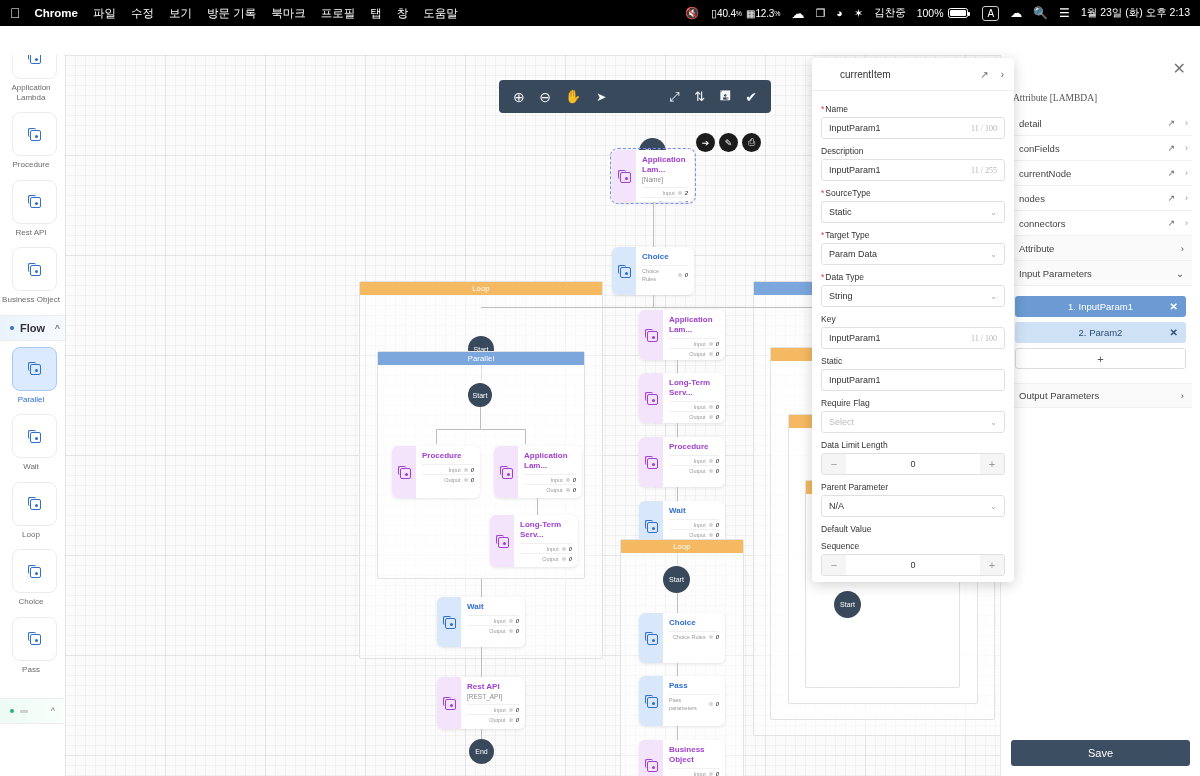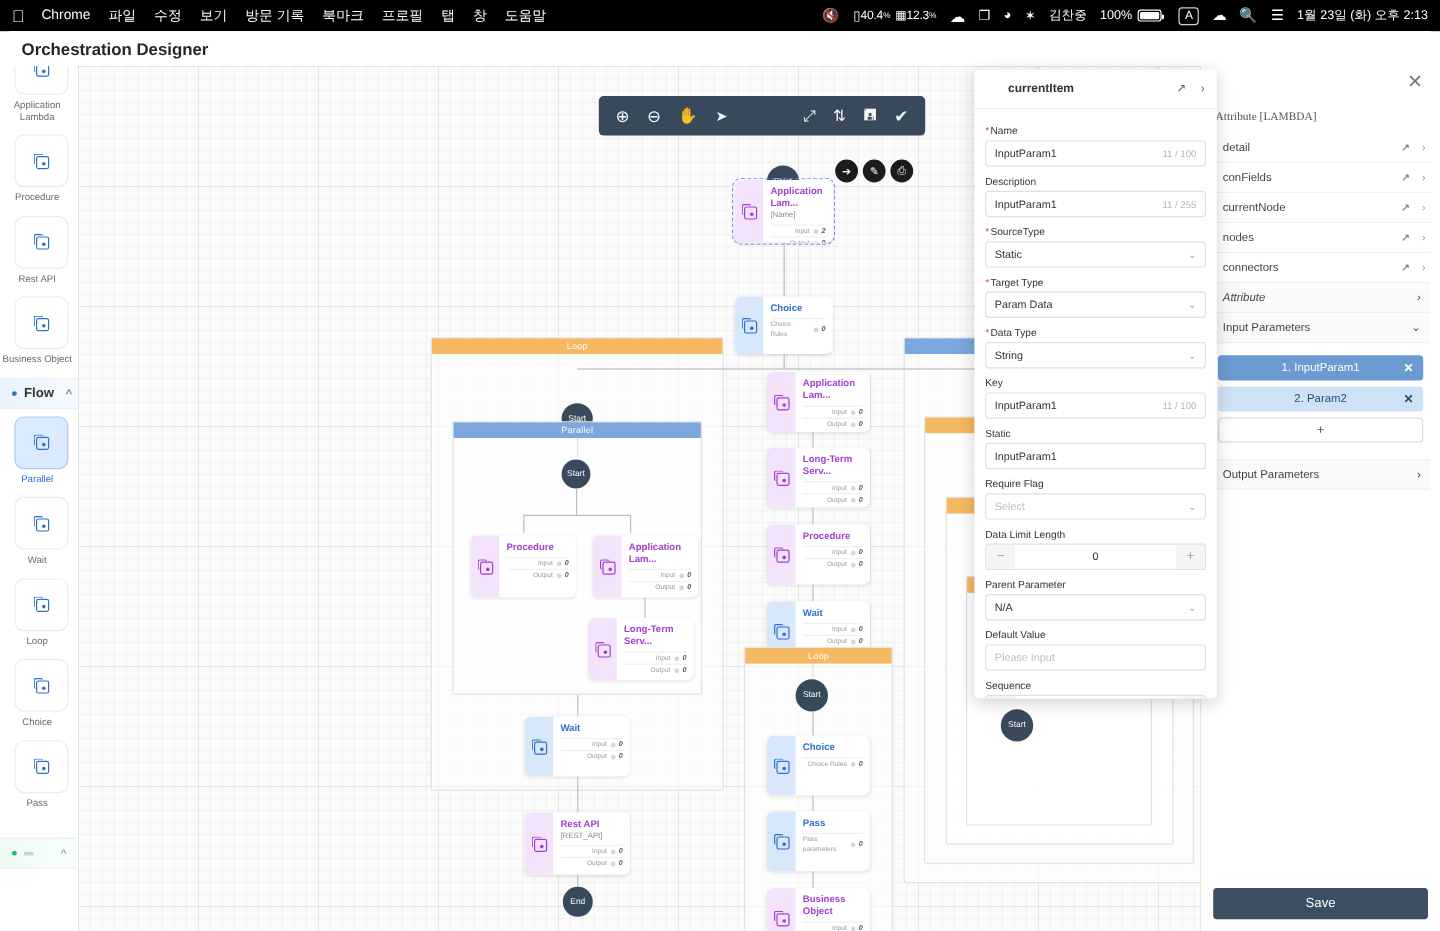--- a/index.html
+++ b/index.html
@@ -14,21 +14,21 @@
 
   
   #menubar {
     position: absolute; top: 0; left: 0; width: 1200px; height: 26px;
     background: #000; color: #fff;
     display: flex; align-items: center; padding: 0 10px;
     font-size: 11.5px;
   }
   #menubar .apple { font-size: 14px; margin-right: 14px; line-height: 1; }
   #menubar .mi { margin-right: 15px; white-space: nowrap; }
-  #menubar .mi.bold { font-weight: normal; }
+  #menubar .mi.bold { font-weight: bold; }
   #menubar .spacer { flex: 1; }
   #menubar .ri { margin-left: 11px; display: flex; align-items: center; white-space: nowrap; }
   #menubar .ri.small { font-size: 10.5px; text-align: right; }
   .sysnum { font-size: 10px; letter-spacing: -0.2px; }
   .pct-sup { font-size: 7px; vertical-align: super; }
   .boxA {
     border: 1px solid #cfcfcf; border-radius: 3px; padding: 0px 4px;
     font-size: 10px; line-height: 13px;
   }
   .batt {
@@ -225,32 +225,32 @@
   #popup {
     position: absolute; left: 812px; top: 32px; width: 202px; height: 524px;
     background: #fff; border-radius: 4px;
     box-shadow: 0 3px 14px rgba(0,0,0,0.18); z-index: 40;
     overflow: hidden;
   }
   #pp-head {
     height: 33px; display: flex; align-items: center; padding: 0 10px;
     border-bottom: 1px solid #eee;
   }
-  #pp-head .t { font-size: 10px; color: #333; margin-left: 18px; font-weight: bold; }
+  #pp-head .t { font-size: 10px; color: #333; margin-left: 18px; }
   #pp-head .sp { flex: 1; }
   #pp-head .ic { font-size: 10px; color: #666; margin-left: 12px; cursor: pointer; }
   #pp-body { padding: 6px 9px 10px; }
   .f-lbl { font-size: 8.5px; color: #333; margin: 7px 0 3px; }
   .f-lbl .req { color: #e4393c; margin-right: 1px; }
   .f-in {
     height: 22px; border: 1px solid #e0e0e0; border-radius: 3px;
     display: flex; align-items: center; padding: 0 7px; font-size: 9px; color: #333;
     background: #fff;
   }
-  .f-in .cnt { margin-left: auto; font-size: 8px; color: #b5b5b5; }
+  .f-in .cnt { margin-left: auto; font-size: 8px; color: #b5b5b5; font-family: Liberation Serif, serif; }
   .f-in .ph { color: #bdbdbd; }
   .f-in .cv { font-size: 8px; color: #aaa; }
   .stepper { display: flex; height: 22px; border: 1px solid #e0e0e0; border-radius: 3px; overflow: hidden; }
   .stepper .btn {
     width: 24px; background: #f5f5f5; display: flex; align-items: center;
     justify-content: center; color: #999; font-size: 11px; cursor: pointer;
   }
   .stepper .val {
     flex: 1; display: flex; align-items: center; justify-content: center;
     font-size: 9px; color: #333; background: #fff;
@@ -299,21 +299,20 @@
     <span class="boxA">A</span>
   </span>
   <span class="ri" style="font-size:12px;">☁</span>
   <span class="ri" style="font-size:12px;">🔍</span>
   <span class="ri" style="font-size:12px;">☰</span>
   <span class="ri small">1월 23일 (화) 오후 2:13</span>
 </div>
 
 <div id="app">
 
-  <div id="apptitle">Orchestration Designer</div>
 
   <div id="sidebar">
     <div style="margin-top:-26px;">
       <div class="pal-wrap">
         <div class="pal-item">
             <span class="ico ico-blue">
               <span class="dot"></span>
             </span>
           </div>
         <div class="pal-label">Application Lambda</div>
@@ -833,21 +832,21 @@
         <span class="ext">↗</span>
         <span class="ar">›</span>
       </div>
       <div class="tree-row">
         <span>connectors</span>
         <span class="sp"></span>
         <span class="ext">↗</span>
         <span class="ar">›</span>
       </div>
 
-      <div class="sec-row" style="padding-left:10px;font-style:italic;">
+      <div class="sec-row" style="padding-left:10px;">
         <span>Attribute</span>
         <span style="flex:1"></span>
         <span class="ar">›</span>
       </div>
       <div class="sec-row" style="padding-left:10px;text-align:right;">
         <span>Input Parameters</span>
         <span style="flex:1"></span>
         <span class="ar">⌄</span>
       </div>
 
@@ -936,23 +935,20 @@
         <div class="btn">+</div>
       </div>
 
       <div class="f-lbl">Parent Parameter</div>
       <div class="f-in">
         <span>N/A</span>
         <span class="cnt cv">⌄</span>
       </div>
 
       <div class="f-lbl">Default Value</div>
-      <div class="f-in">
-        <span class="ph">Please Input</span>
-      </div>
 
       <div class="f-lbl">Sequence</div>
       <div class="stepper">
         <div class="btn">−</div>
         <div class="val">0</div>
         <div class="btn">+</div>
       </div>
 
     </div>
   </div>

